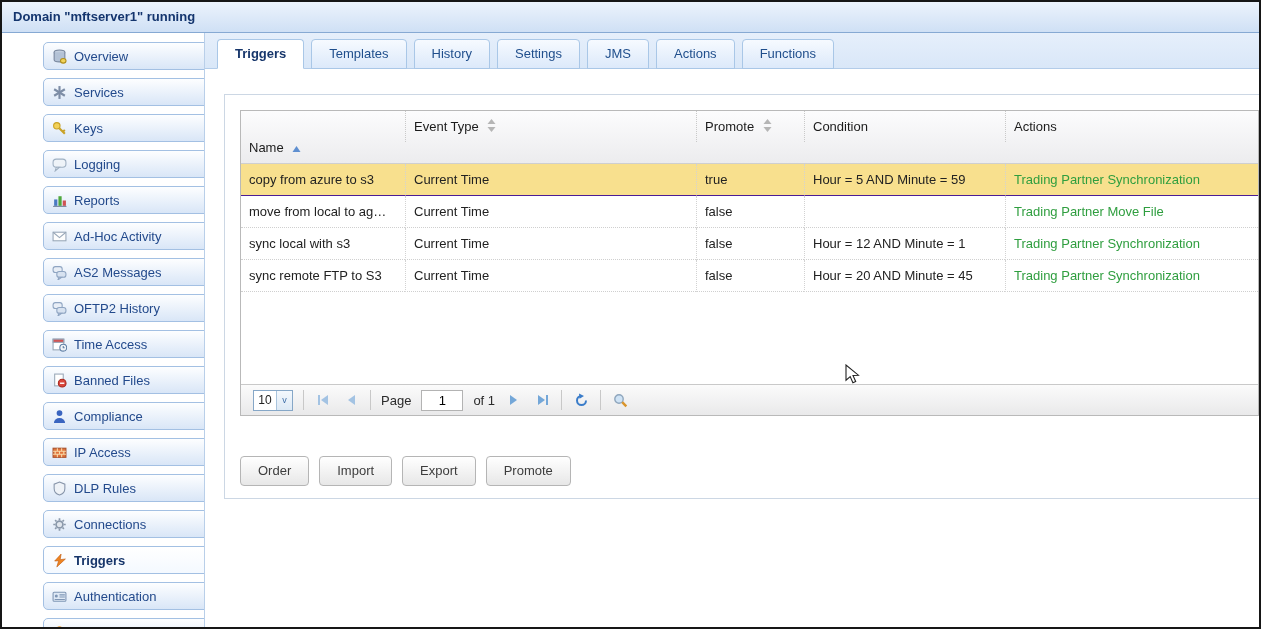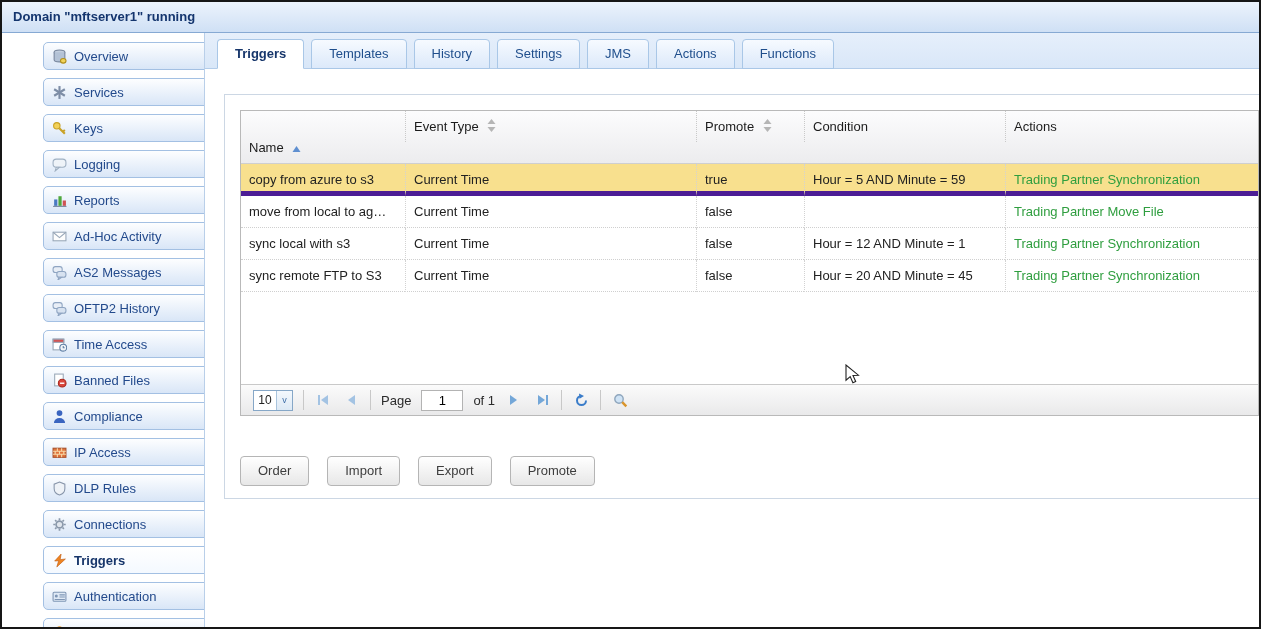--- a/index.html
+++ b/index.html
@@ -42,40 +42,40 @@
     border:1px solid #b9b9b9; background:#fff; }
   .grid-header, .grid-row { display:grid; grid-template-columns:164px 291px 108px 201px 1fr; }
   .grid-header { background:linear-gradient(#fcfcfd,#ececee); border-bottom:1px solid #cfcfcf; }
   .grid-header .hcell { height:31px; line-height:31px; padding-left:8px; color:#1b1b1b;
     border-left:1px dotted #c9c9c9; cursor:pointer; white-space:nowrap; }
   .grid-header .hcell:first-child { border-left:none;margin-top:21px; }
   .grid-row .cell { height:32px; line-height:31px; padding-left:8px;
     border-left:1px dotted #d2d2d2; border-bottom:1px dotted #cfcfcf;
     white-space:nowrap; overflow:hidden; cursor:default; }
   .grid-row .cell:first-child { border-left:none; }
-  .grid-row.selected .cell { background:#f8e08e; border-bottom:5px solid #4c1d95; }
+  .grid-row.selected .cell { background:#f8e08e; border-bottom:1px solid #4c1d95; }
   .cell.link { color:#2f9e3f; }
   .sorticon { display:inline-block; vertical-align:middle; margin-left:5px; }
 
   
   .pager { position:absolute; left:0; right:0; bottom:0; height:31px;
     border-top:1px solid #c9c9c9; background:linear-gradient(#fbfbfb,#e9e9ea);
     display:flex; align-items:center; padding-left:12px; gap:10px; }
   .pager .sep { width:1px; height:20px; background:#c8c8c8; }
   .fake-select { display:flex; height:21px; border:1px solid #86a7c7; background:#fff; cursor:pointer; }
   .fake-select .val { width:22px; text-align:center; line-height:19px; font-size:12px; }
   .fake-select .arrow { width:16px; background:linear-gradient(#f3f8fd,#dde9f5);
     border-left:1px solid #a9c4dd; color:#3f6fa8; font-size:9px; line-height:19px; text-align:center; }
   .pbtn { width:18px; height:18px; display:flex; align-items:center; justify-content:center; cursor:pointer; }
   .page-input { width:42px; height:21px; border:1px solid #b3b3b3; text-align:center;
     font-size:13px; font-family:"Liberation Sans",sans-serif; }
   .pgtext { color:#2b2b2b;text-align:right; }
 
   
-  .actions-row { position:absolute; left:15px; top:361px; display:flex; gap:18px; }
+  .actions-row { position:absolute; left:15px; top:361px; display:flex; gap:10px; }
   .btn { height:30px; padding:0 17px; border:1px solid #b5b5b5; border-radius:4px;
     background:linear-gradient(#ffffff,#e7e7e7); color:#3d3d3d; font-size:13px;
     font-family:"Liberation Sans",sans-serif; cursor:pointer; line-height:28px; }
 
   .cursor { position:absolute; left:843px; top:362px; pointer-events:none; }
 </style>
 </head>
 <body>
 
 <div class="screen">

